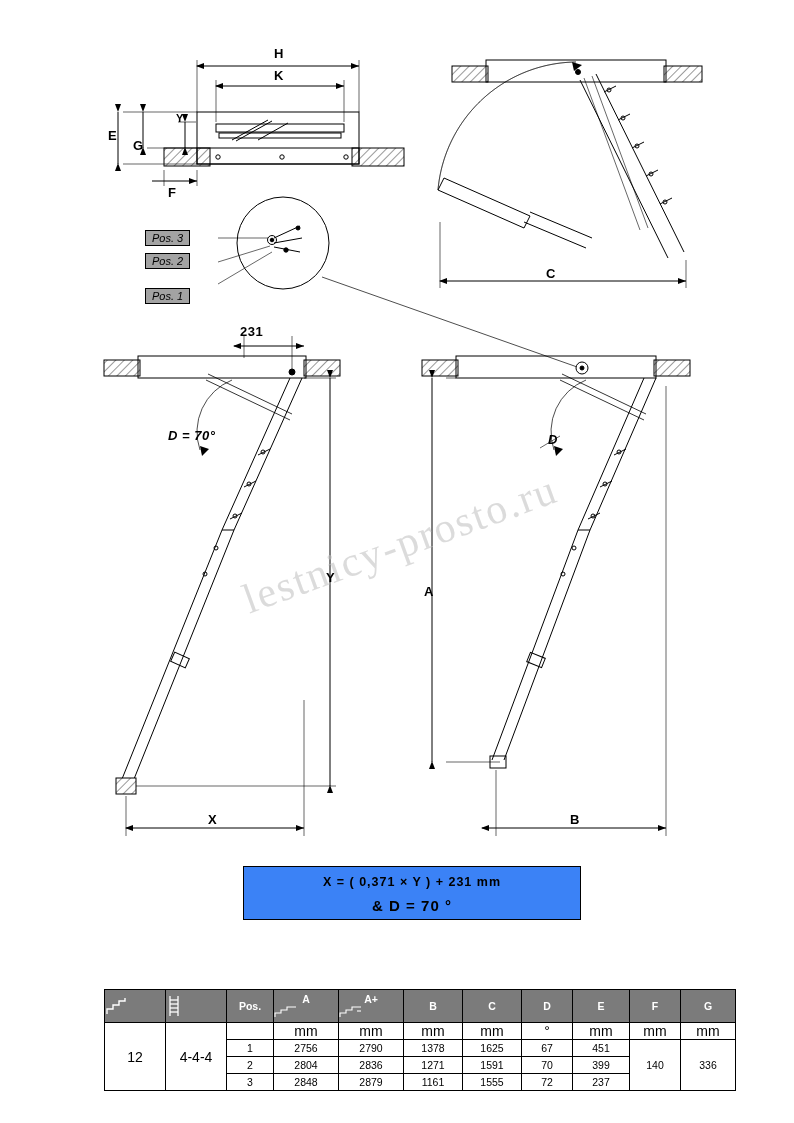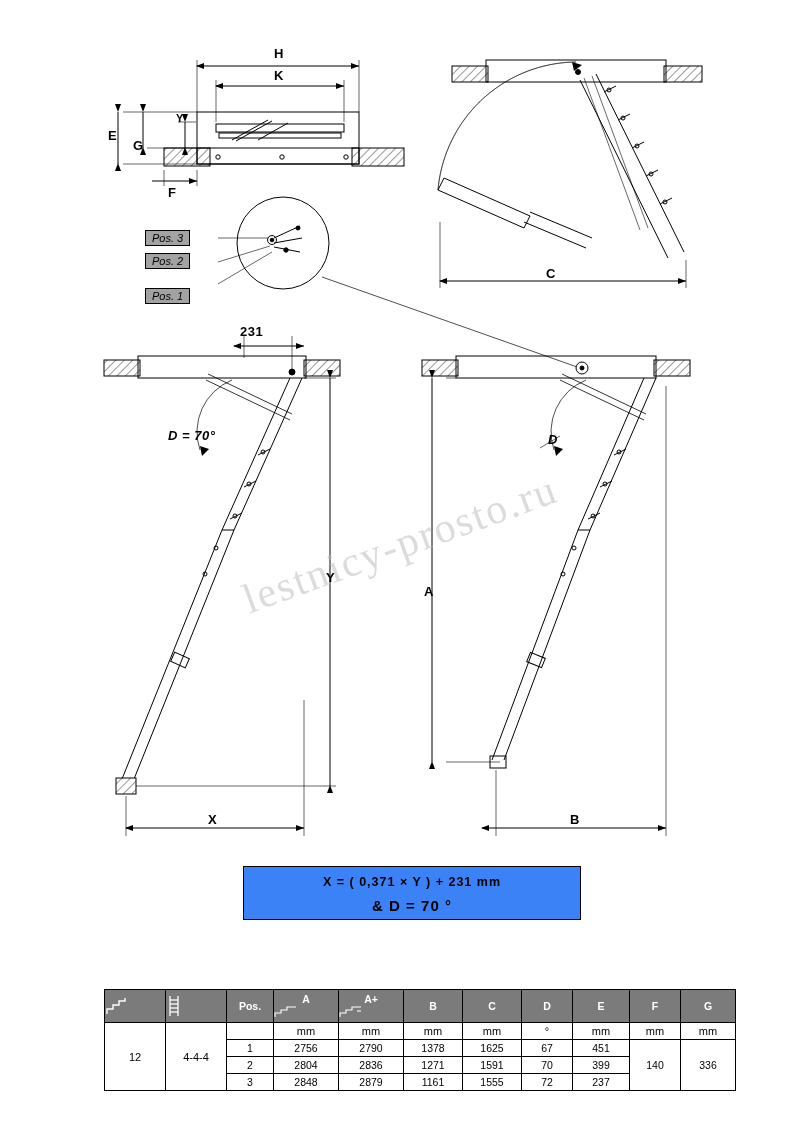--- a/index.html
+++ b/index.html
@@ -11,21 +11,21 @@
   .pos-lbl{position:absolute;font-size:11px;font-style:italic;border:1px solid #000;padding:1px 6px;background:#a3a3a3;}
   
   .formula-box{position:absolute;left:243px;top:866px;width:336px;height:52px;border:1px solid #000;background:#3b82f6;}
   .formula-line1{position:absolute;left:0;top:8px;width:100%;text-align:center;font-size:12.5px;font-weight:bold;letter-spacing:1px;}
   .formula-line2{position:absolute;left:0;top:30px;width:100%;text-align:center;font-size:15px;font-weight:bold;letter-spacing:1px;}
   
   table.spec{position:absolute;left:104px;top:958px;border-collapse:collapse;font-size:10.5px;margin-top:31px;}
   table.spec td,table.spec th{border:1px solid #000;text-align:center;vertical-align:middle;padding:0;}
   table.spec thead th{background:#7b7b7b;color:#fff;font-weight:bold;height:32px;}
   table.spec td{height:16px;}
-  .u-row td{height:14px;font-size:11px;}
+  .u-row td{height:14px;font-size:14px;}
   .watermark{position:absolute;left:50px;top:520px;width:700px;text-align:center;font-size:42px;color:#bfbfbf;opacity:.55;
     transform:rotate(-20deg);font-family:"Liberation Serif",serif;letter-spacing:2px;pointer-events:none;}
   .hatch-a{fill:url(#hatchA);}
 </style>
 </head>
 <body>
 
 <div class="page">
 
 <svg width="794" height="1123" viewBox="0 0 794 1123">

